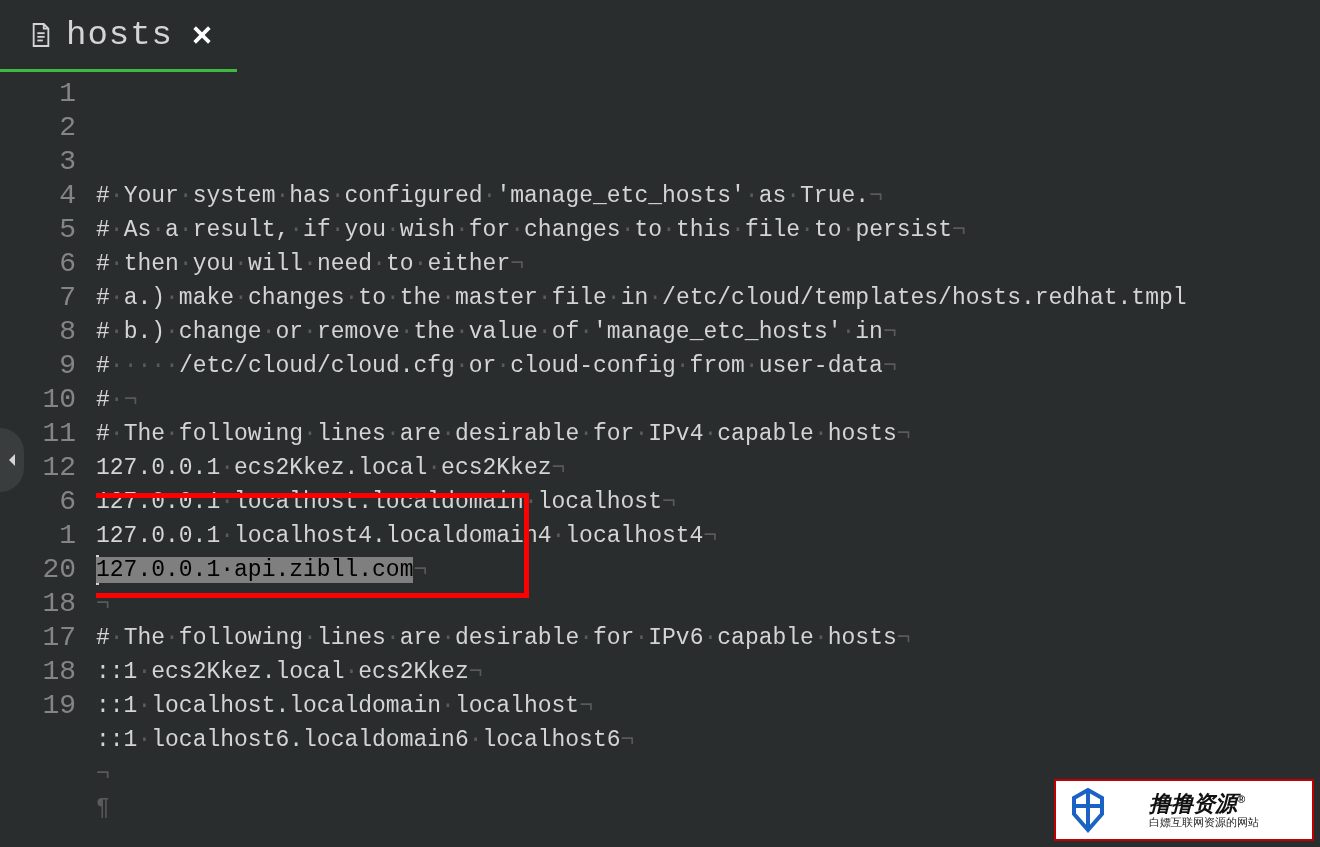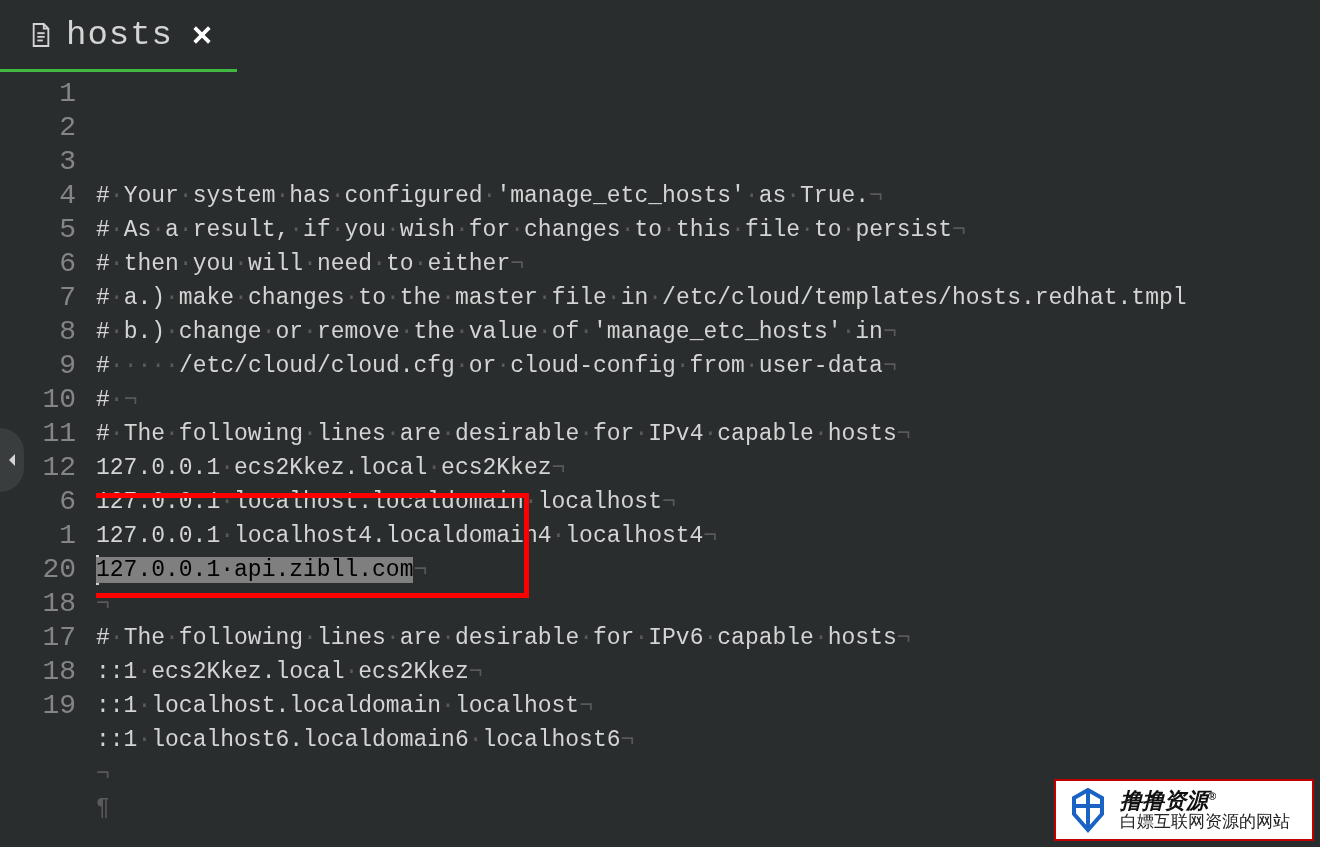--- a/index.html
+++ b/index.html
@@ -19,24 +19,24 @@
 .line { height:34px; }
 .line .ws { color:#5a5a5a; }
 .line .sel { background:#7f7f7f; color:#000000; }
 .line .cursor { display:inline-block; width:3px; height:30px; background:#d4d4d4; vertical-align:middle; margin-right:-3px; }
 .highlight-box { position:absolute; border:5px solid #ff0000; pointer-events:none; z-index:5; }
 .collapse-handle { position:absolute; left:0; top:50%; transform:translateY(-50%); width:24px; height:64px; background:#3a3d3e; border-top-right-radius:28px; border-bottom-right-radius:28px; display:flex; align-items:center; justify-content:center; color:#d4d4d4; cursor:pointer; z-index:6; }
 .collapse-handle svg { width:16px; height:16px; }
 .watermark { position:absolute; right:6px; bottom:6px; width:260px; height:62px; background:#ffffff; border:2px solid #c00000; display:flex; align-items:center; gap:8px; padding:0 8px; z-index:7; }
 .wm-logo { width:48px; height:48px; display:flex; align-items:center; justify-content:center; }
 .wm-logo svg { width:48px; height:48px; }
-.wm-txt { display:flex; flex-direction:column; line-height:1.1; font-family:"Microsoft YaHei",sans-serif; }
+.wm-txt { display:flex; flex-direction:column; line-height:1.1; font-family:"Microsoft YaHei",sans-serif;margin-left:29px; }
 .wm-main { font-size:22px; font-weight:800; color:#111; font-style:italic; }
 .wm-main sup { font-size:11px; }
-.wm-sub { font-size:17px; color:#222;text-align:center; }
+.wm-sub { font-size:11px; color:#222; }
 </style>
 </head>
 <body>
 
 <div class="editor">
   <div class="tabbar">
     <div class="tab">
       <span class="file-icon">
         <svg viewBox="0 0 24 28">
             <path fill="none" stroke="#d4d4d4" stroke-width="2" d="M4 2h11l5 5v19H4z M15 2v5h5"></path>

